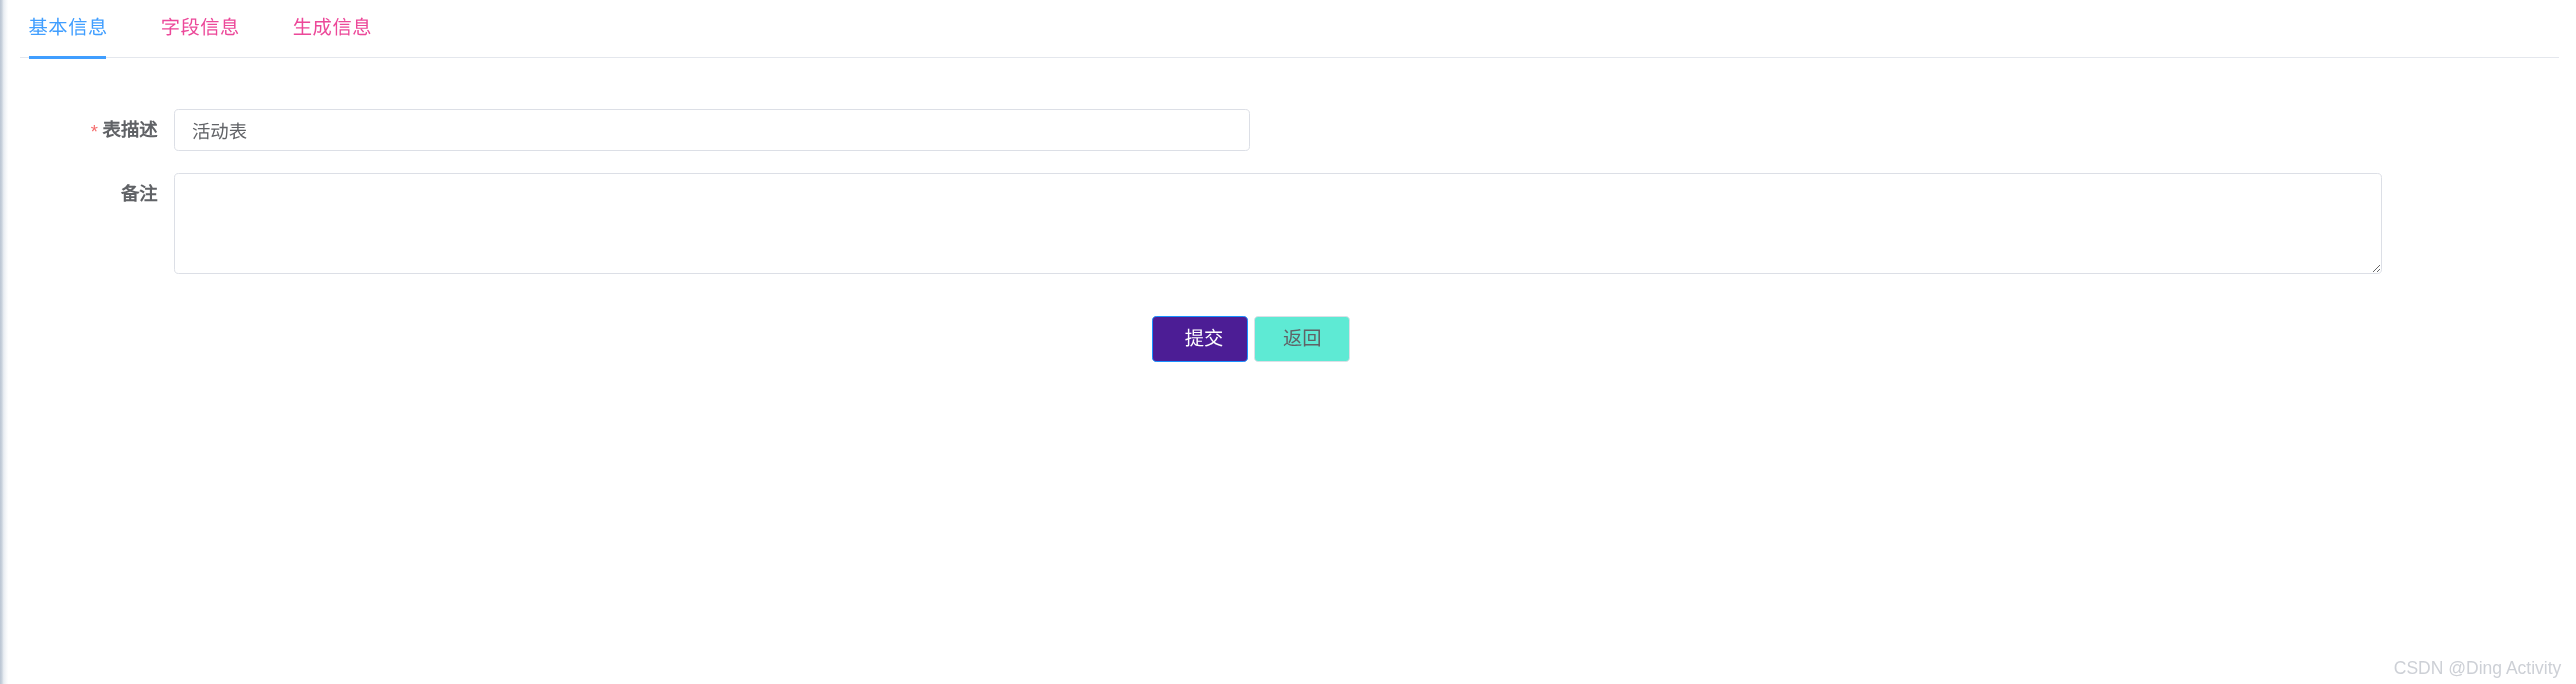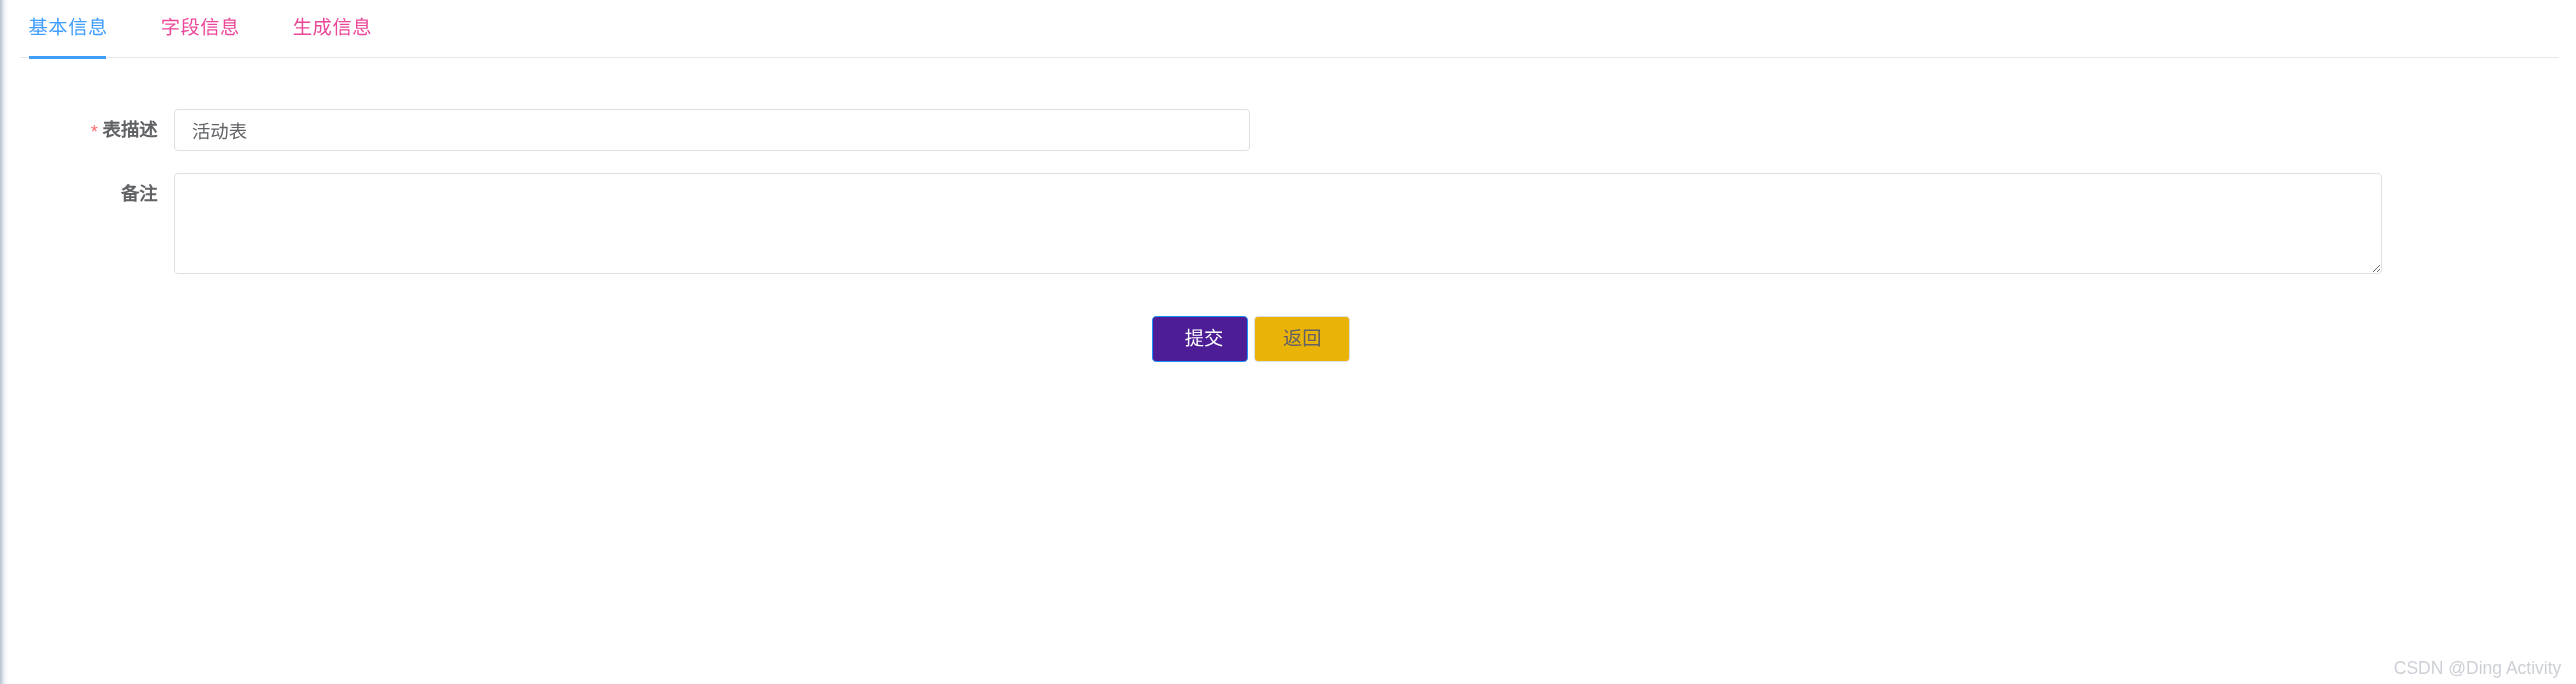--- a/index.html
+++ b/index.html
@@ -178,21 +178,21 @@
     text-align: center;
   }
   .btn-primary {
     background: #4c1d95;
     border: 0.9px solid #1890ff;
     color: #ffffff;
     margin-right: 6px;
     text-align: right;
   }
   .btn-default {
-    background: #eab308;
+    background: #5eead4;
     border: 0.9px solid #dcdfe6;
     color: #606266;
   }
 
   
   .watermark {
     position: absolute;
     right: 14.7px;
     bottom: 5.5px;
     font-size: 17.5px;

